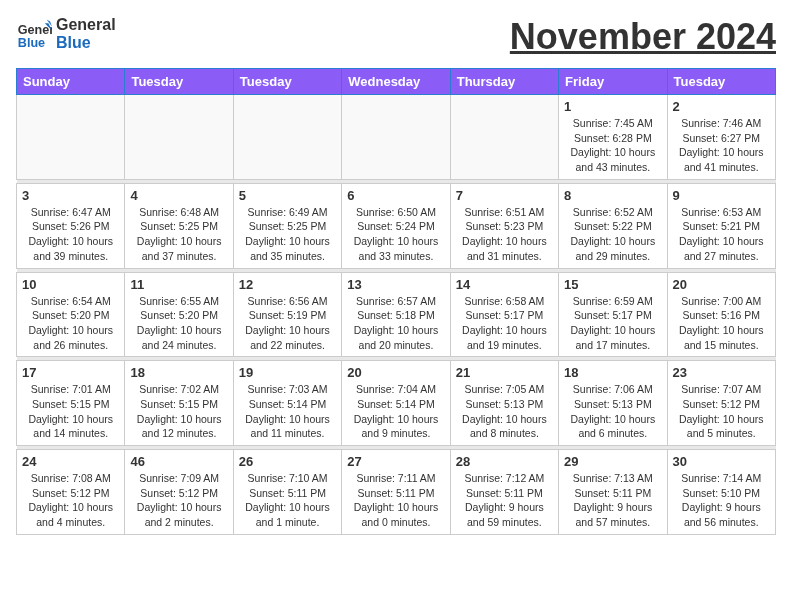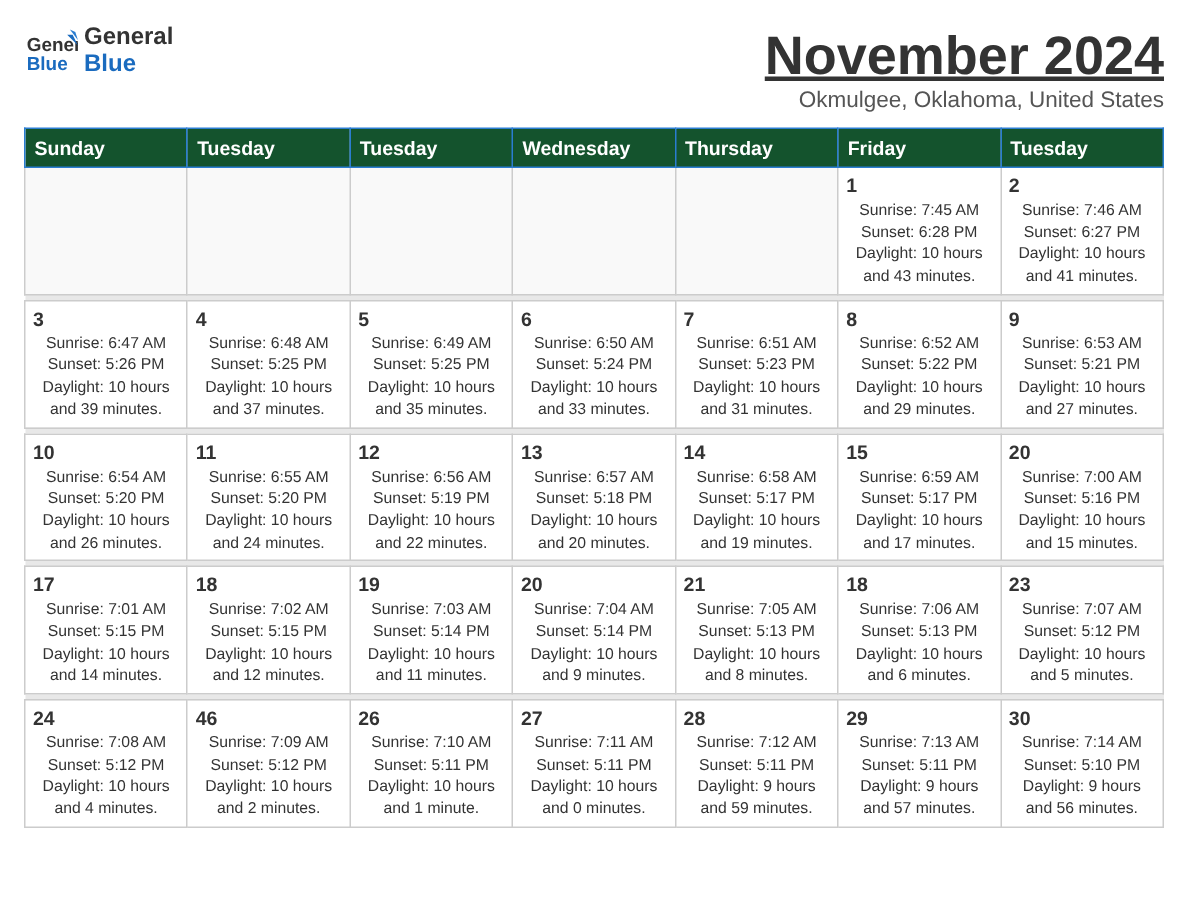--- a/index.html
+++ b/index.html
@@ -37,21 +37,21 @@
     .location-title {
       font-size: 15px;
       color: #555;
     }
     .calendar {
       width: 100%;
       border-collapse: collapse;
       font-size: 11px;
     }
     .calendar th {
-      background-color: #14532d;
+      background-color: #8b5cf6;
       color: #fff;
       text-align: left;
       padding: 5px 6px;
       font-size: 13px;
       font-weight: bold;
       border: 1px solid #2a7dd1;
     }
     .calendar td {
       border: 1px solid #ccc;
       vertical-align: top;
@@ -94,21 +94,20 @@
       <polygon points="32,8 40,16 36,8" fill="#1a6bbf"></polygon>
       <polygon points="34,4 40,12 38,6" fill="#2a7dd1"></polygon>
     </svg>
     <div>
       <div style="font-size:16px;font-weight:bold;color:#333;line-height:1.1;">General</div>
       <div style="font-size:16px;font-weight:bold;color:#1a6bbf;line-height:1.1;">Blue</div>
     </div>
   </div>
   <div class="title-area">
     <div class="month-title">November 2024</div>
-    <div class="location-title">Okmulgee, Oklahoma, United States</div>
   </div>
 </div>
 
 <table class="calendar">
   <thead>
     <tr id="header-row">
         <th>Sunday</th>
         <th>Tuesday</th>
         <th>Tuesday</th>
         <th>Wednesday</th>

